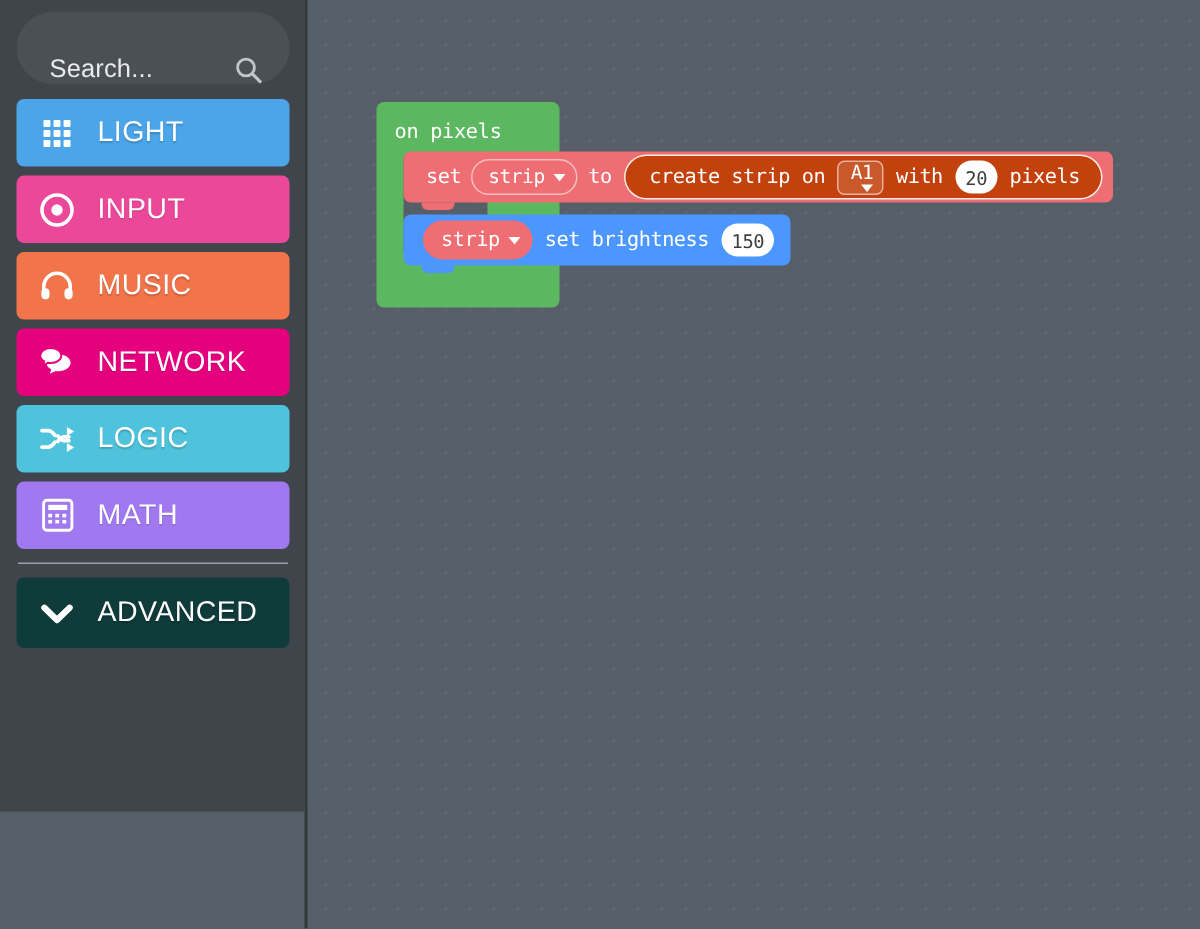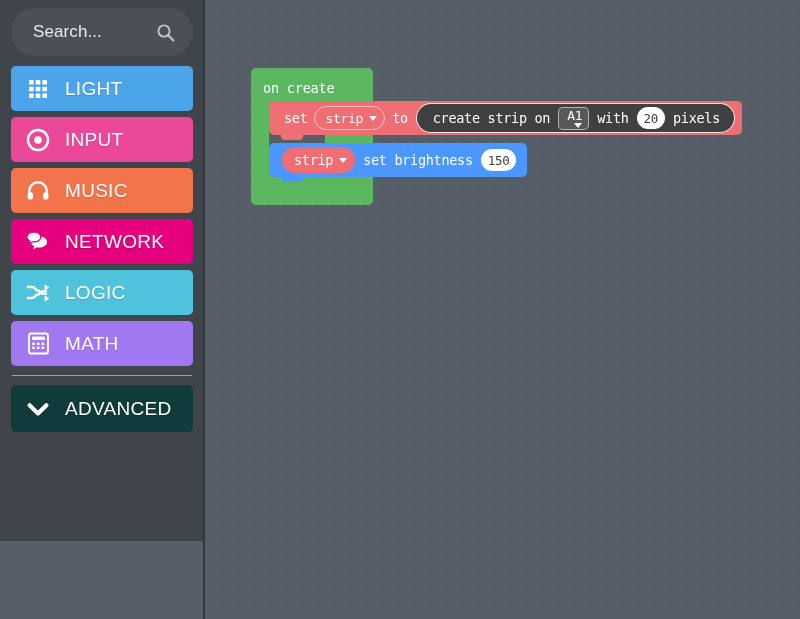--- a/index.html
+++ b/index.html
@@ -39,21 +39,21 @@
     padding: 8px 10px 0 11px;
   }
 
   
   .search-box {
     position: relative;
     height: 48px;
     background: #4A5056;
     border-radius: 24px;
     display: flex;
-    align-items: center;
+    align-items: flex-end;
     padding: 0 18px 0 22px;
     margin-bottom: 10px;
     cursor: text;
   }
   .search-text {
     flex: 1;
     color: #E8EAEC;
     font-size: 17px;
     letter-spacing: 0.1px;
     font-weight: 400;
@@ -259,21 +259,21 @@
     cursor: text;
   }
 
   
   .reporter-blue {
     display: inline-flex;
     align-items: center;
     height: 30px;
     padding: 0 9px 0 11px;
     margin-left: 3px;
-    background: #404040;
+    background: #c2410c;
     border: 1.4px solid rgba(255,255,255,.9);
     border-radius: 15px;
     white-space: nowrap;
   }
 </style>
 </head>
 <body>
 
 <div id="app">
 
@@ -387,21 +387,21 @@
 
     </div>
   </div>
 
   <div id="sidebar-divider"></div>
 
   <div id="canvas">
     <div id="workspace">
 
       <div class="blk-onstart">
-        <span class="blk-onstart-label">on create</span>
+        <span class="blk-onstart-label">on pixels</span>
       </div>
       <div class="onstart-mouth"></div>
 
       <div class="blk-row blk-set">
         <span class="notch notch-down-red"></span>
         <span class="blk-text">set</span>
         <span class="field-dd-outline">
           <span>strip</span>
           <i class="caret"></i>
         </span>

